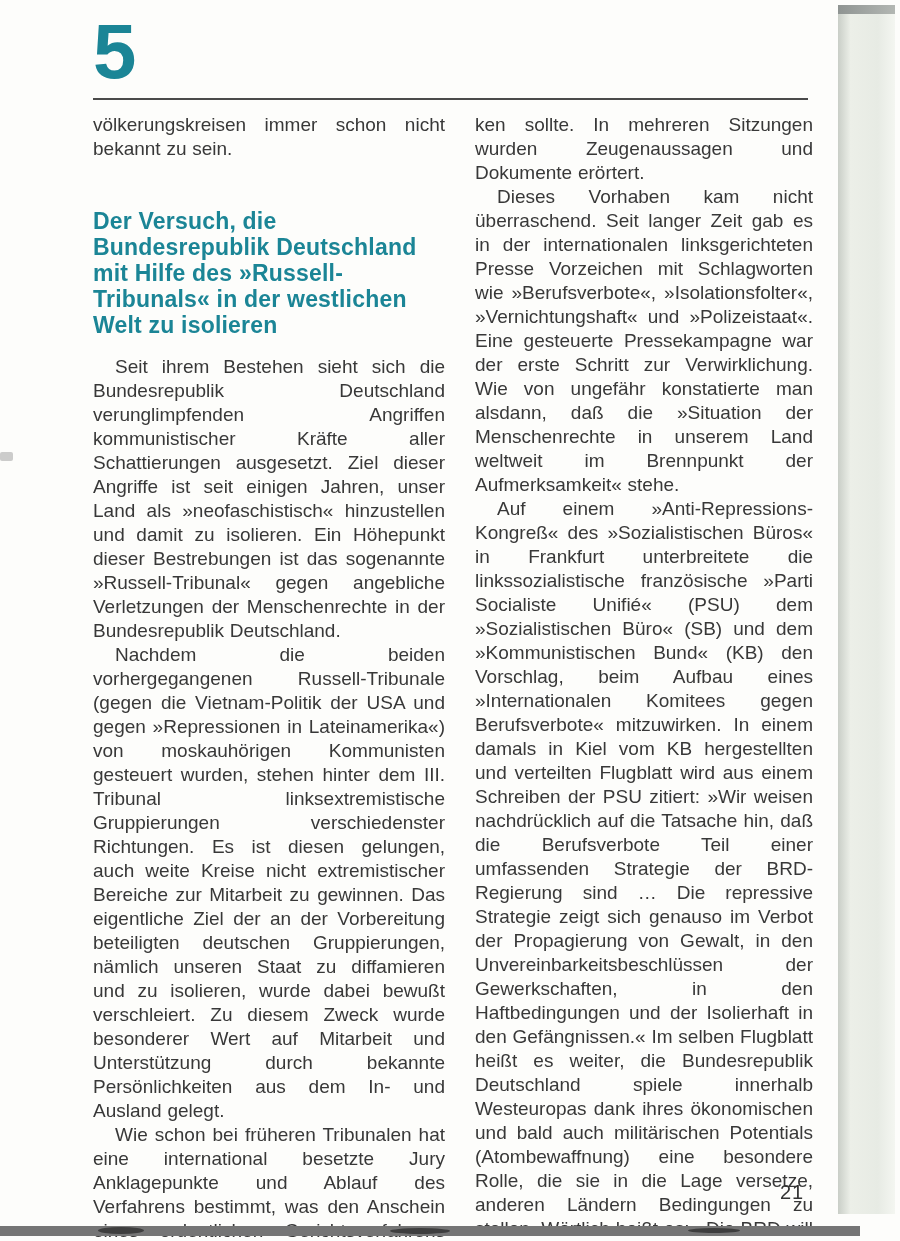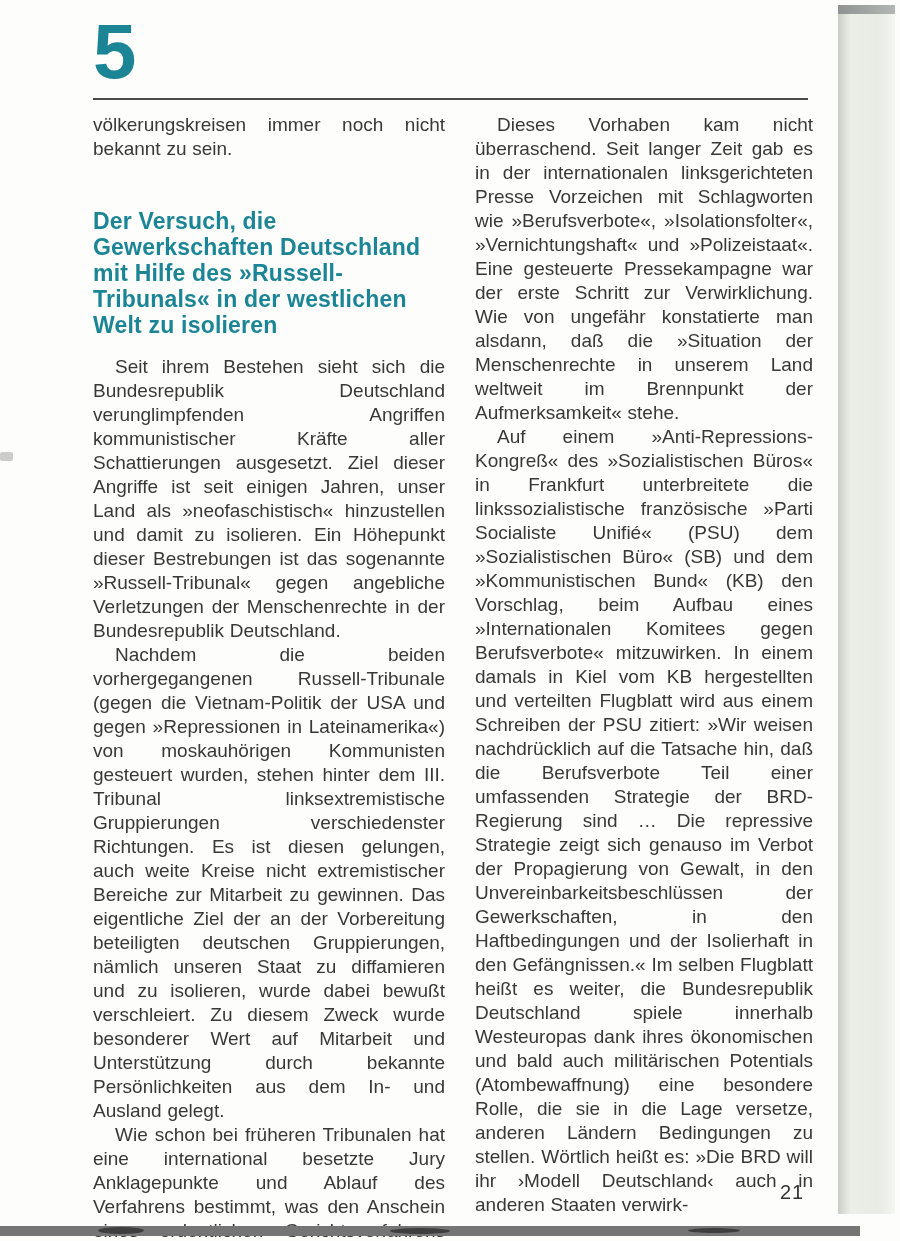--- a/index.html
+++ b/index.html
@@ -103,30 +103,31 @@
 <div class="canvas">
   <div class="page">
 
     <div class="chapter">5</div>
 
     <div class="rule"></div>
 
     <div class="cols">
 
       <div class="col-left">
-        <p class="para">völkerungskreisen immer noch nicht bekannt zu sein.</p>
+        <p class="para">völkerungskreisen immer schon nicht bekannt zu sein.</p>
 
-        <h2 class="heading">Der Versuch, die Gewerkschaften Deutschland mit Hilfe des »Russell-Tribunals« in der westlichen Welt zu isolieren</h2>
+        <h2 class="heading">Der Versuch, die Bundesrepublik Deutschland mit Hilfe des »Russell-Tribunals« in der westlichen Welt zu isolieren</h2>
 
         <p class="para ind">Seit ihrem Bestehen sieht sich die Bundesrepublik Deutschland verunglimpfenden Angriffen kommunistischer Kräfte aller Schattierungen ausgesetzt. Ziel dieser Angriffe ist seit einigen Jahren, unser Land als »neofaschistisch« hinzustellen und damit zu isolieren. Ein Höhepunkt dieser Bestrebungen ist das sogenannte »Russell-Tribunal« gegen angebliche Verletzungen der Menschenrechte in der Bundesrepublik Deutschland.</p>
         <p class="para ind">Nachdem die beiden vorhergegangenen Russell-Tribunale (gegen die Vietnam-Politik der USA und gegen »Repressionen in Lateinamerika«) von moskauhörigen Kommunisten gesteuert wurden, stehen hinter dem III. Tribunal linksextremistische Gruppierungen verschiedenster Richtungen. Es ist diesen gelungen, auch weite Kreise nicht extremistischer Bereiche zur Mitarbeit zu gewinnen. Das eigentliche Ziel der an der Vorbereitung beteiligten deutschen Gruppierungen, nämlich unseren Staat zu diffamieren und zu isolieren, wurde dabei bewußt verschleiert. Zu diesem Zweck wurde besonderer Wert auf Mitarbeit und Unterstützung durch bekannte Persönlichkeiten aus dem In- und Ausland gelegt.</p>
         <p class="para ind">Wie schon bei früheren Tribunalen hat eine international besetzte Jury Anklagepunkte und Ablauf des Verfahrens bestimmt, was den Anschein eines ordentlichen Gerichtsverfahrens erwek-</p>
       </div>
 
       <div class="col-right">
+        <p class="para">ken sollte. In mehreren Sitzungen wurden Zeugenaussagen und Dokumente erörtert.</p>
         <p class="para ind sp">Dieses Vorhaben kam nicht überraschend. Seit langer Zeit gab es in der internationalen linksgerichteten Presse Vorzeichen mit Schlagworten wie »Berufsverbote«, »Isolationsfolter«, »Vernichtungshaft« und »Polizeistaat«. Eine gesteuerte Pressekampagne war der erste Schritt zur Verwirklichung. Wie von ungefähr konstatierte man alsdann, daß die »Situation der Menschenrechte in unserem Land weltweit im Brennpunkt der Aufmerksamkeit« stehe.</p>
         <p class="para ind sp">Auf einem »Anti-Repressions-Kongreß« des »Sozialistischen Büros« in Frankfurt unterbreitete die linkssozialistische französische »Parti Socialiste Unifié« (PSU) dem »Sozialistischen Büro« (SB) und dem »Kommunistischen Bund« (KB) den Vorschlag, beim Aufbau eines »Internationalen Komitees gegen Berufsverbote« mitzuwirken. In einem damals in Kiel vom KB hergestellten und verteilten Flugblatt wird aus einem Schreiben der PSU zitiert: »Wir weisen nachdrücklich auf die Tatsache hin, daß die Berufsverbote Teil einer umfassenden Strategie der BRD-Regierung sind … Die repressive Strategie zeigt sich genauso im Verbot der Propagierung von Gewalt, in den Unvereinbarkeitsbeschlüssen der Gewerkschaften, in den Haftbedingungen und der Isolierhaft in den Gefängnissen.« Im selben Flugblatt heißt es weiter, die Bundesrepublik Deutschland spiele innerhalb Westeuropas dank ihres ökonomischen und bald auch militärischen Potentials (Atombewaffnung) eine besondere Rolle, die sie in die Lage versetze, anderen Ländern Bedingungen zu stellen. Wörtlich heißt es: »Die BRD will ihr ›Modell Deutschland‹ auch in anderen Staaten verwirk-</p>
       </div>
 
     </div>
 
     <div class="pagenum">21</div>
   </div>
 
   <div class="edge-strip"></div>

